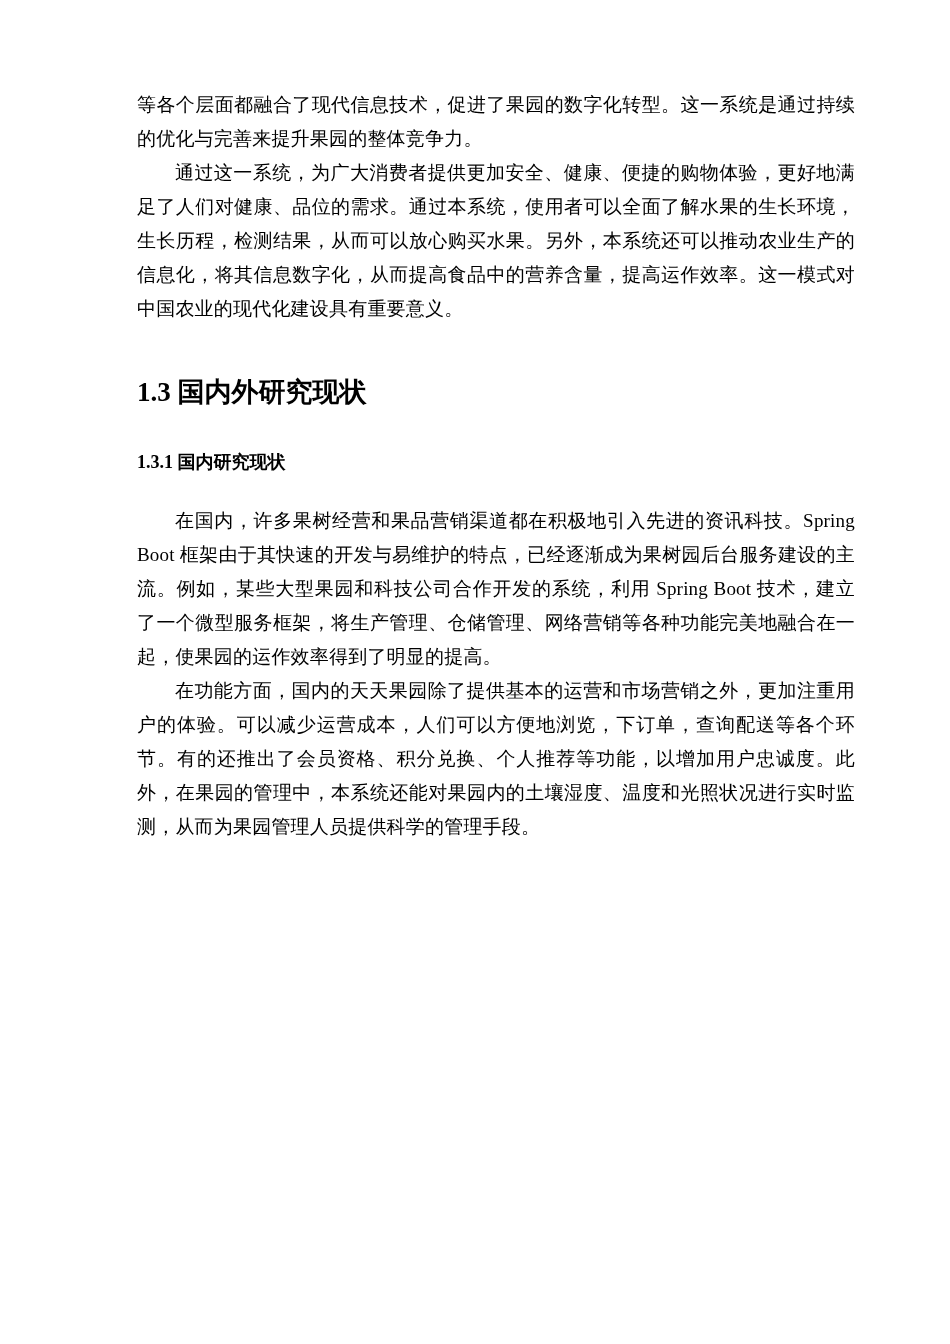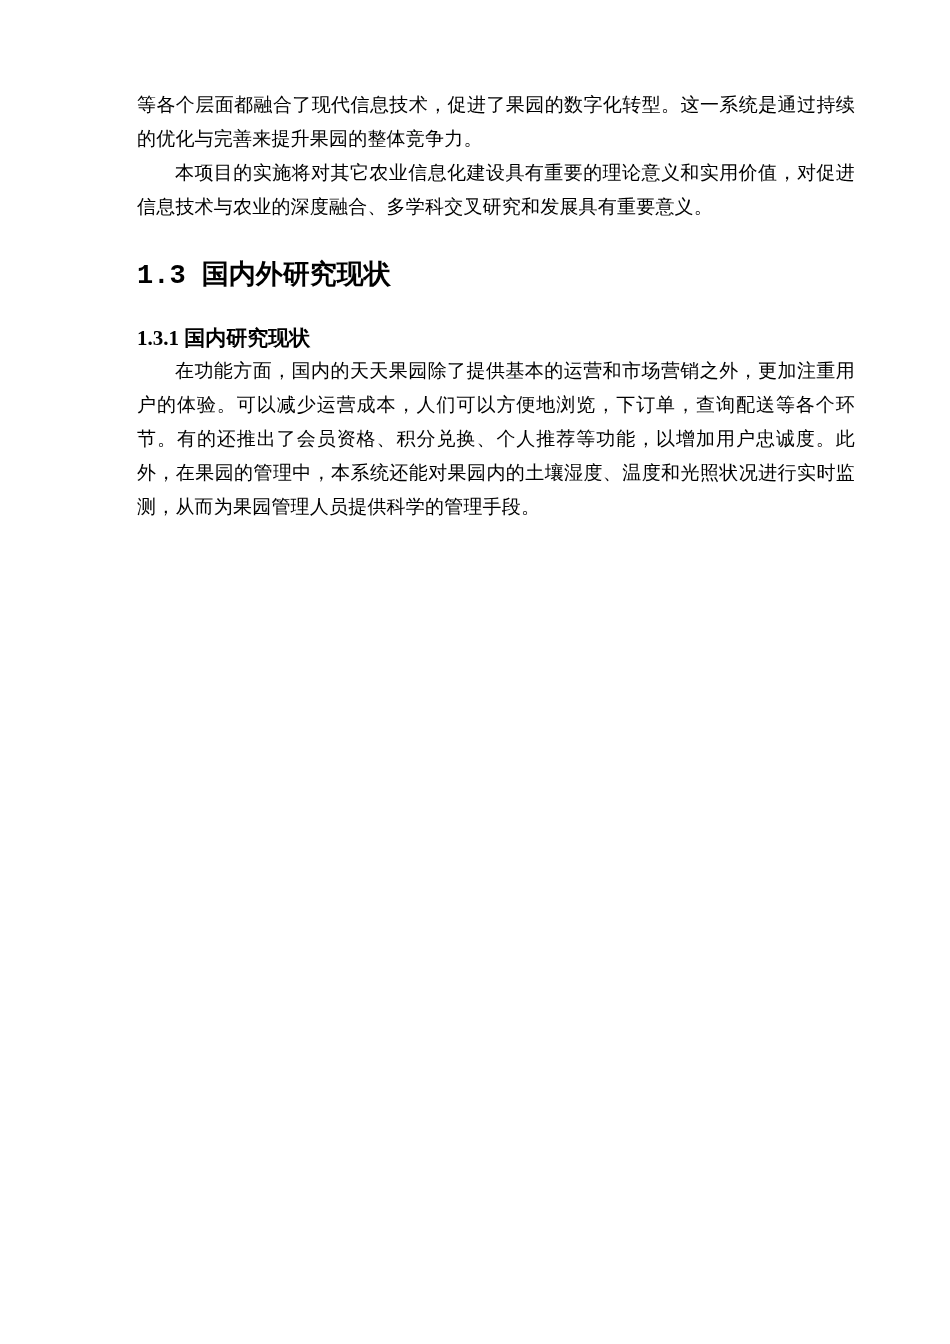--- a/index.html
+++ b/index.html
@@ -22,51 +22,52 @@
     line-height: 34px;
     text-align: justify;
     text-justify: inter-ideograph;
     text-indent: 2em;
     letter-spacing: 0.2px;
   }
   p.body.no-indent {
     text-indent: 0;
   }
   h2.section-heading {
-    margin-top: 30px;
+    margin-top: 44px;
     font-size: 27px;
     line-height: 44px;
     font-weight: bold;
-    font-family: Liberation Mono, monospace;
+    font-family: Liberation Serif, serif;
   }
   h3.subsection-heading {
-    margin-top: 24px;
-    font-size: 21px;
+    margin-top: 32px;
+    font-size: 18px;
     line-height: 32px;
     font-weight: bold;
     font-family: "Liberation Serif", "DejaVu Serif", serif;
   }
   p.body.first-after-heading {
     margin-top: 26px;
   }
 </style>
 </head>
 <body>
 
 <div class="page">
   <div class="content">
 
     <p class="body no-indent">等各个层面都融合了现代信息技术，促进了果园的数字化转型。这一系统是通过持续的优化与完善来提升果园的整体竞争力。</p>
 
 
+    <p class="body">通过这一系统，为广大消费者提供更加安全、健康、便捷的购物体验，更好地满足了人们对健康、品位的需求。通过本系统，使用者可以全面了解水果的生长环境，生长历程，检测结果，从而可以放心购买水果。另外，本系统还可以推动农业生产的信息化，将其信息数字化，从而提高食品中的营养含量，提高运作效率。这一模式对中国农业的现代化建设具有重要意义。</p>
 
-    <p class="body">本项目的实施将对其它农业信息化建设具有重要的理论意义和实用价值，对促进信息技术与农业的深度融合、多学科交叉研究和发展具有重要意义。</p>
 
     <h2 class="section-heading">1.3 国内外研究现状</h2>
 
     <h3 class="subsection-heading">1.3.1 国内研究现状</h3>
 
+    <p class="body first-after-heading">在国内，许多果树经营和果品营销渠道都在积极地引入先进的资讯科技。Spring Boot 框架由于其快速的开发与易维护的特点，已经逐渐成为果树园后台服务建设的主流。例如，某些大型果园和科技公司合作开发的系统，利用 Spring Boot 技术，建立了一个微型服务框架，将生产管理、仓储管理、网络营销等各种功能完美地融合在一起，使果园的运作效率得到了明显的提高。</p>
 
     <p class="body">在功能方面，国内的天天果园除了提供基本的运营和市场营销之外，更加注重用户的体验。可以减少运营成本，人们可以方便地浏览，下订单，查询配送等各个环节。有的还推出了会员资格、积分兑换、个人推荐等功能，以增加用户忠诚度。此外，在果园的管理中，本系统还能对果园内的土壤湿度、温度和光照状况进行实时监测，从而为果园管理人员提供科学的管理手段。</p>
 
 
   </div>
 </div>
 
 </body></html>

